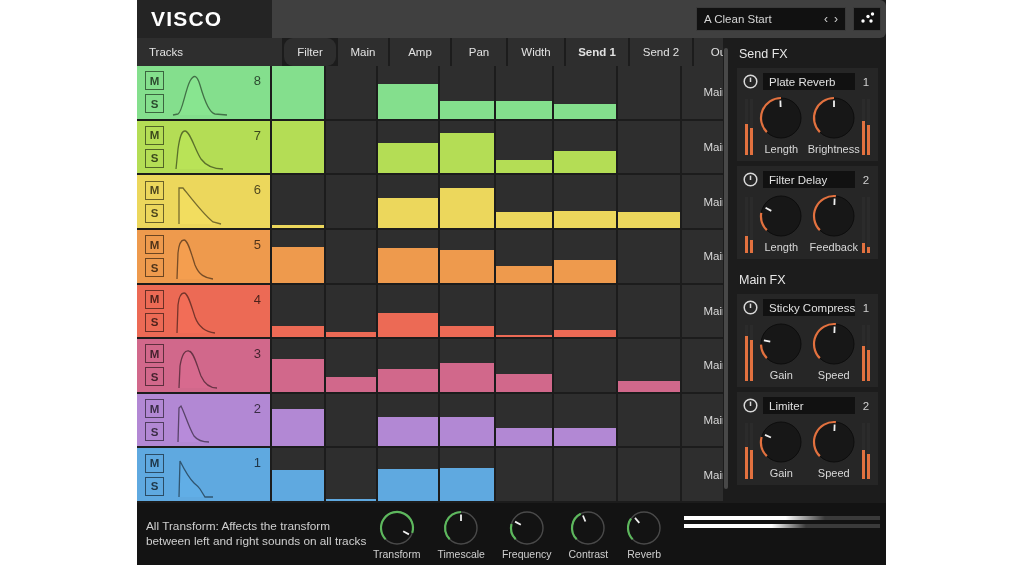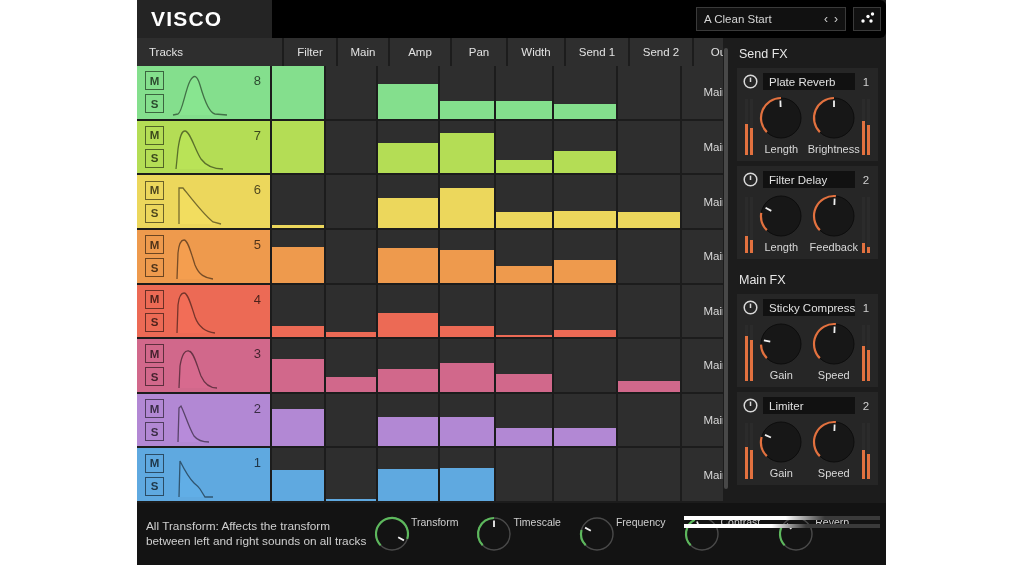--- a/index.html
+++ b/index.html
@@ -1,20 +1,20 @@
 <!DOCTYPE html>
 <html><head>
 <meta charset="utf-8">
 <style>
   html,body{margin:0;padding:0;background:#ffffff;}
   body{width:1024px;height:565px;overflow:hidden;font-family:"Liberation Sans",sans-serif;}
   #app{position:absolute;left:137px;top:0;width:749px;height:565px;background:#1c1c1c;display:flex;flex-direction:column;}
 
   
-  .header{height:38px;background:#000000;display:flex;align-items:center;flex:0 0 38px;position:relative;border-radius:6px;}
+  .header{height:38px;background:#404040;display:flex;align-items:center;flex:0 0 38px;position:relative;border-radius:6px;}
   .logo{width:135px;background:#242424;height:38px;display:flex;align-items:center;padding-left:14px;box-sizing:border-box;}
   .logo span{color:#fff;font-size:21px;font-weight:bold;letter-spacing:1.2px;}
   .navtabs{display:flex;align-items:center;gap:28px;margin-left:28px;}
   .navtab{color:#8b8b8b;font-size:13.5px;letter-spacing:1.1px;font-weight:600;cursor:pointer;}
   .navtab.active{color:#ffffff;}
   .presetbox{position:absolute;right:40px;top:7px;width:150px;height:24px;background:#111;border:1px solid #3a3a3a;display:flex;align-items:center;box-sizing:border-box;}
   .presetbox .pname{color:#d6d6d6;font-size:11.5px;padding-left:7px;flex:1;white-space:nowrap;overflow:hidden;}
   .arrbtn{color:#cfcfcf;font-size:12px;padding:0 3px;cursor:pointer;line-height:1;}
   .dicebtn{position:absolute;right:5px;top:7px;width:28px;height:24px;background:#111;border:1px solid #3a3a3a;box-sizing:border-box;cursor:pointer;}
   .dicebtn svg{display:block;}
@@ -49,21 +49,21 @@
   .knobrow{display:flex;align-items:flex-end;margin-top:5px;}
   .meter{width:12px;height:60px;display:flex;gap:2px;justify-content:center;align-items:flex-end;padding-top:4px;box-sizing:border-box;}
   .mbar{width:3px;height:56px;background:linear-gradient(to top,#e2713f 0%,#e2713f 45%,#2a2a2a 45%,#2a2a2a 100%);}
   .knobcell{flex:1;display:flex;flex-direction:column;align-items:center;}
   .knobcell .klabel{color:#d8d8d8;font-size:11px;margin-top:2px;}
 
   
   .footer{height:62px;flex:0 0 62px;background:#131313;display:flex;align-items:center;position:relative;}
   .hint{width:232px;color:#cfcfcf;font-size:11.8px;line-height:15px;padding-left:9px;box-sizing:border-box;}
   .gknobs{display:flex;gap:17px;margin-left:4px;}
-  .gk{display:flex;flex-direction:row;}
+  .gk{display:flex;flex-direction:column;align-items:center;}
   .gk .klabel{color:#cfcfcf;font-size:10.5px;margin-top:1px;}
   .transport{position:absolute;right:6px;top:8px;width:196px;}
   .bpmrow{display:flex;align-items:center;justify-content:flex-end;gap:7px;height:26px;}
   .bpmnum{color:#ffffff;font-size:22px;font-weight:bold;}
   .bpmlab{color:#8f8f8f;font-size:19px;font-weight:bold;}
   .meterbars{margin-top:5px;}
   .mline{height:4px;background:#3a3a3a;margin-bottom:4px;position:relative;overflow:hidden;}
   .mfill{height:100%;background:linear-gradient(to right,#ffffff 0%,#ffffff 72%,rgba(255,255,255,0) 100%);}
 </style>
 </head>
@@ -88,26 +88,26 @@
         <circle cx="17" cy="13" r="1.7" fill="#ffffff"></circle>
       </svg>
     </div>
   </div>
 
   <div class="bodywrap">
 
     <div class="mixer">
       <div class="colhead">
           <div class="ch tracks" style="width: 133px; flex: 0 0 133px;">Tracks</div>
-          <div class="ch" style="width: 52px; flex: 0 0 52px;">Filter</div>
+          <div class="ch" style="width: 52px; flex: 0 0 52px; border-radius: 9px;">Filter</div>
           <div class="ch" style="width: 50px; flex: 0 0 50px;">Main</div>
           <div class="ch" style="width: 60px; flex: 0 0 60px;">Amp</div>
           <div class="ch" style="width: 54px; flex: 0 0 54px;">Pan</div>
           <div class="ch" style="width: 56px; flex: 0 0 56px;">Width</div>
-          <div class="ch" style="width: 62px; flex: 0 0 62px;">Send 1</div>
+          <div class="ch" style="width: 62px; flex: 0 0 62px; font-weight: bold;">Send 1</div>
           <div class="ch" style="width: 62px; flex: 0 0 62px;">Send 2</div>
           <div class="ch" style="width: 68px; flex: 0 0 68px;">Output</div>
         </div>
       <div class="grid">
           <div class="trow">
             <div class="thead" style="background: rgb(132, 223, 141); width: 133px; flex: 0 0 133px;">
               <div class="msbox">
                 <div class="msb">M</div>
                 <div class="msb">S</div>
               </div>

